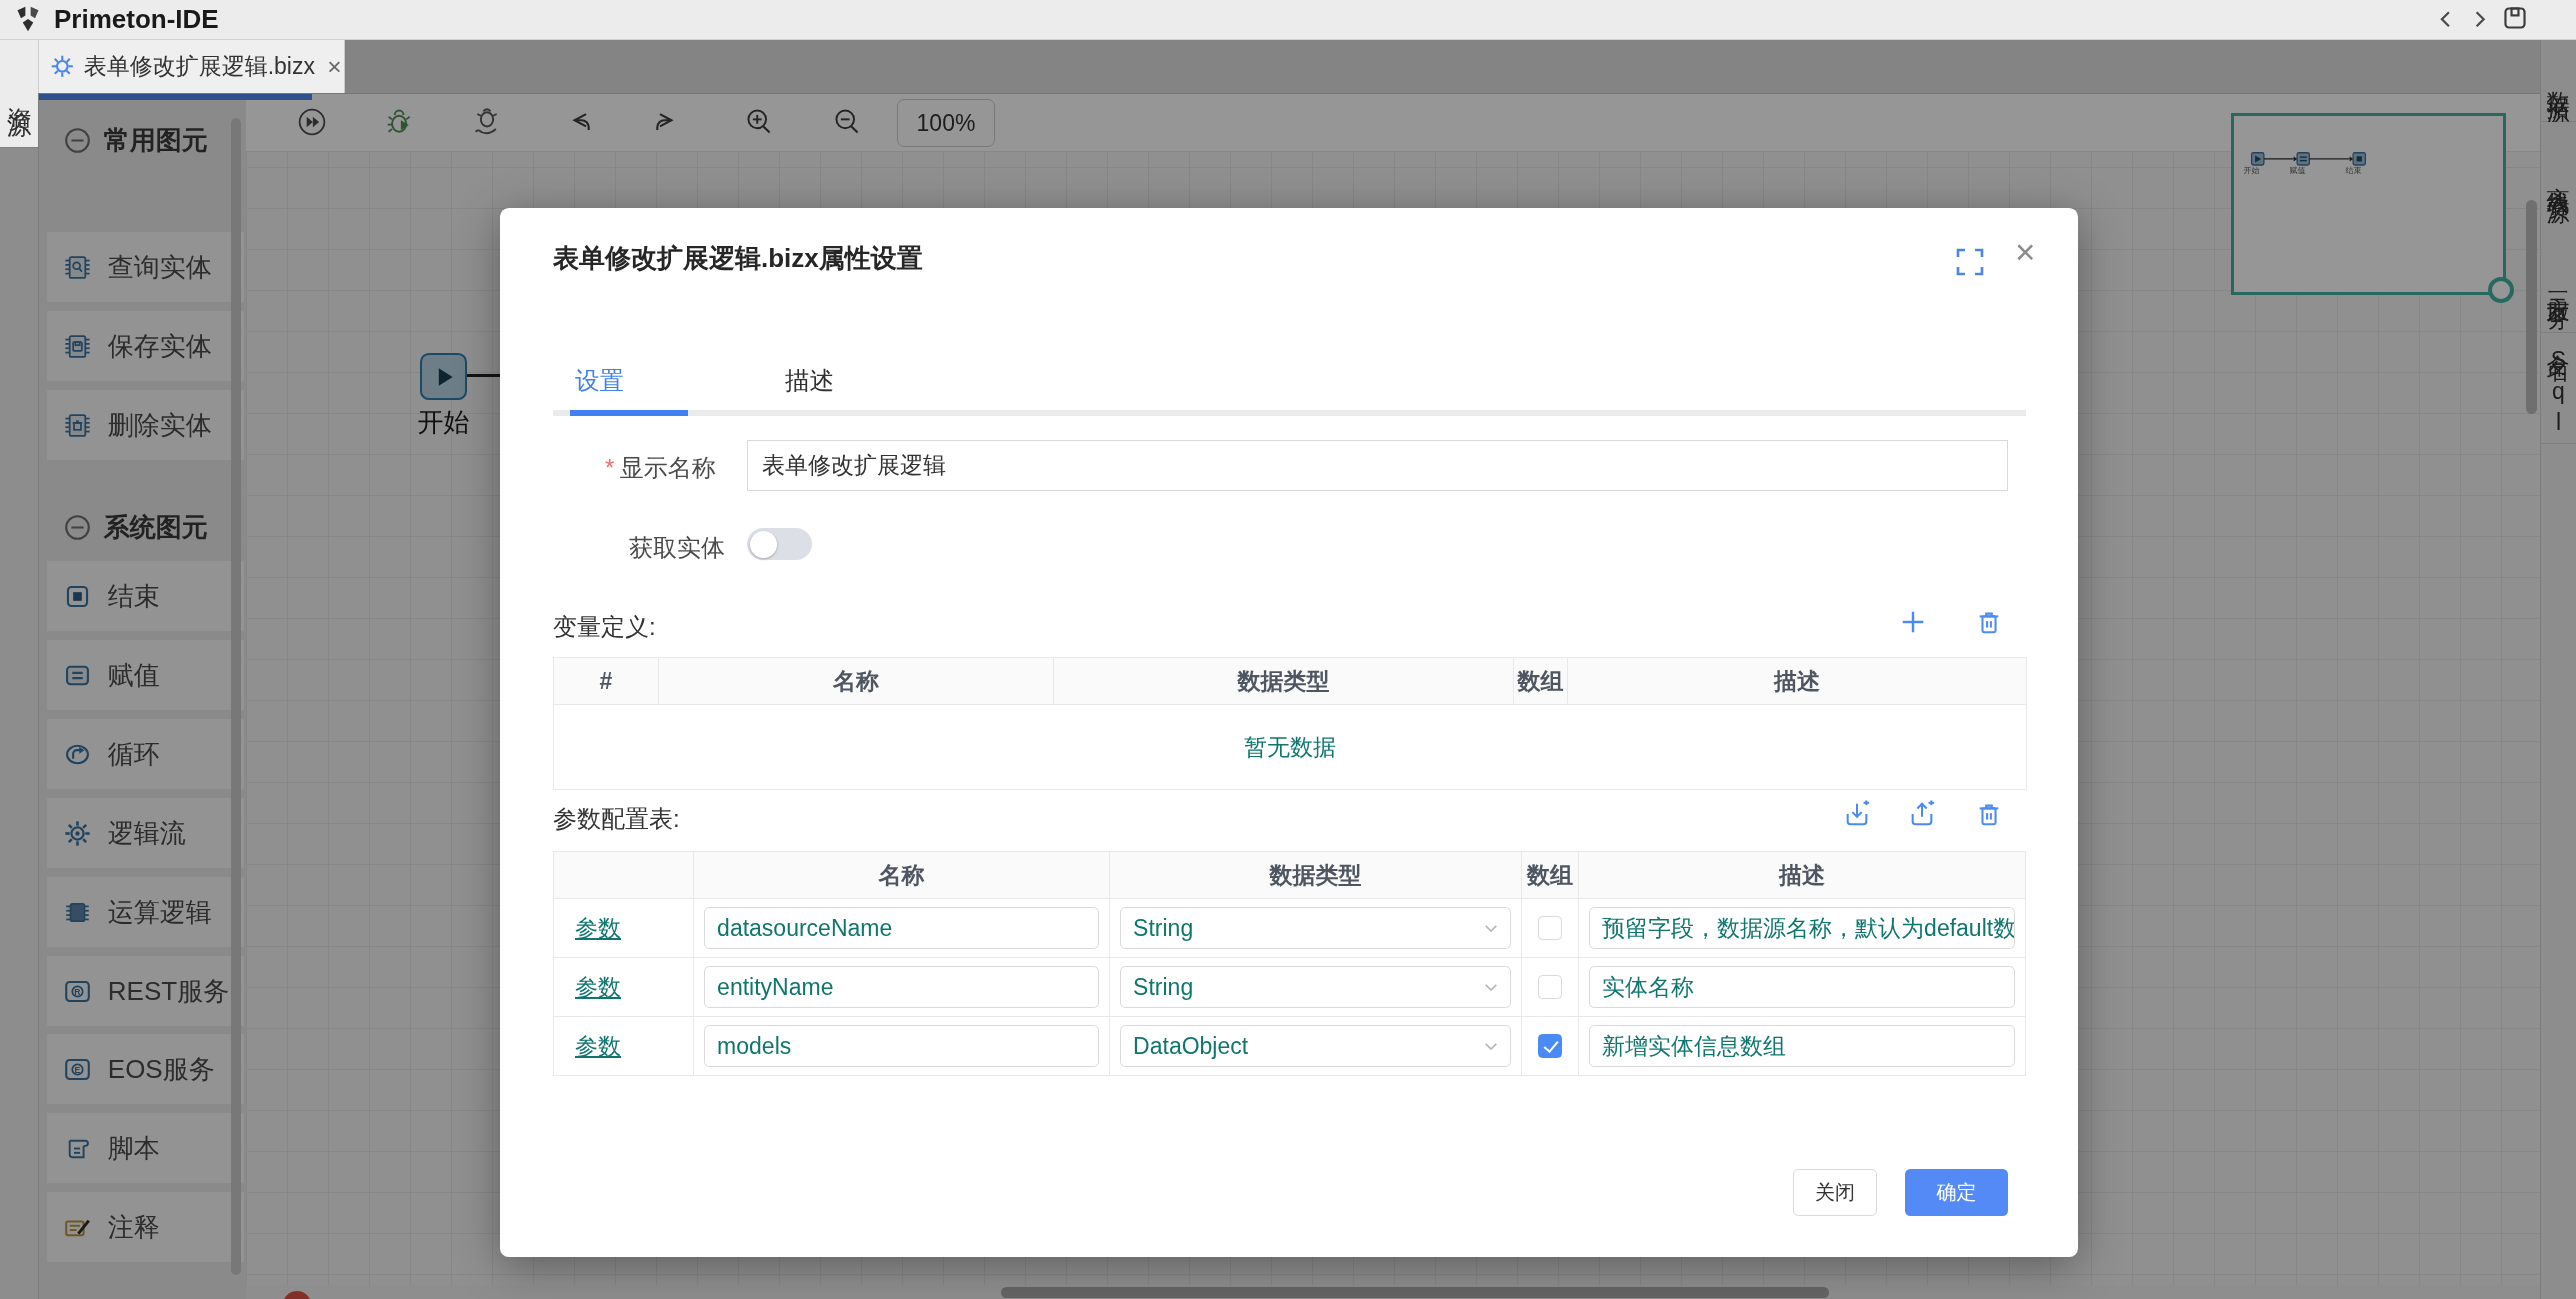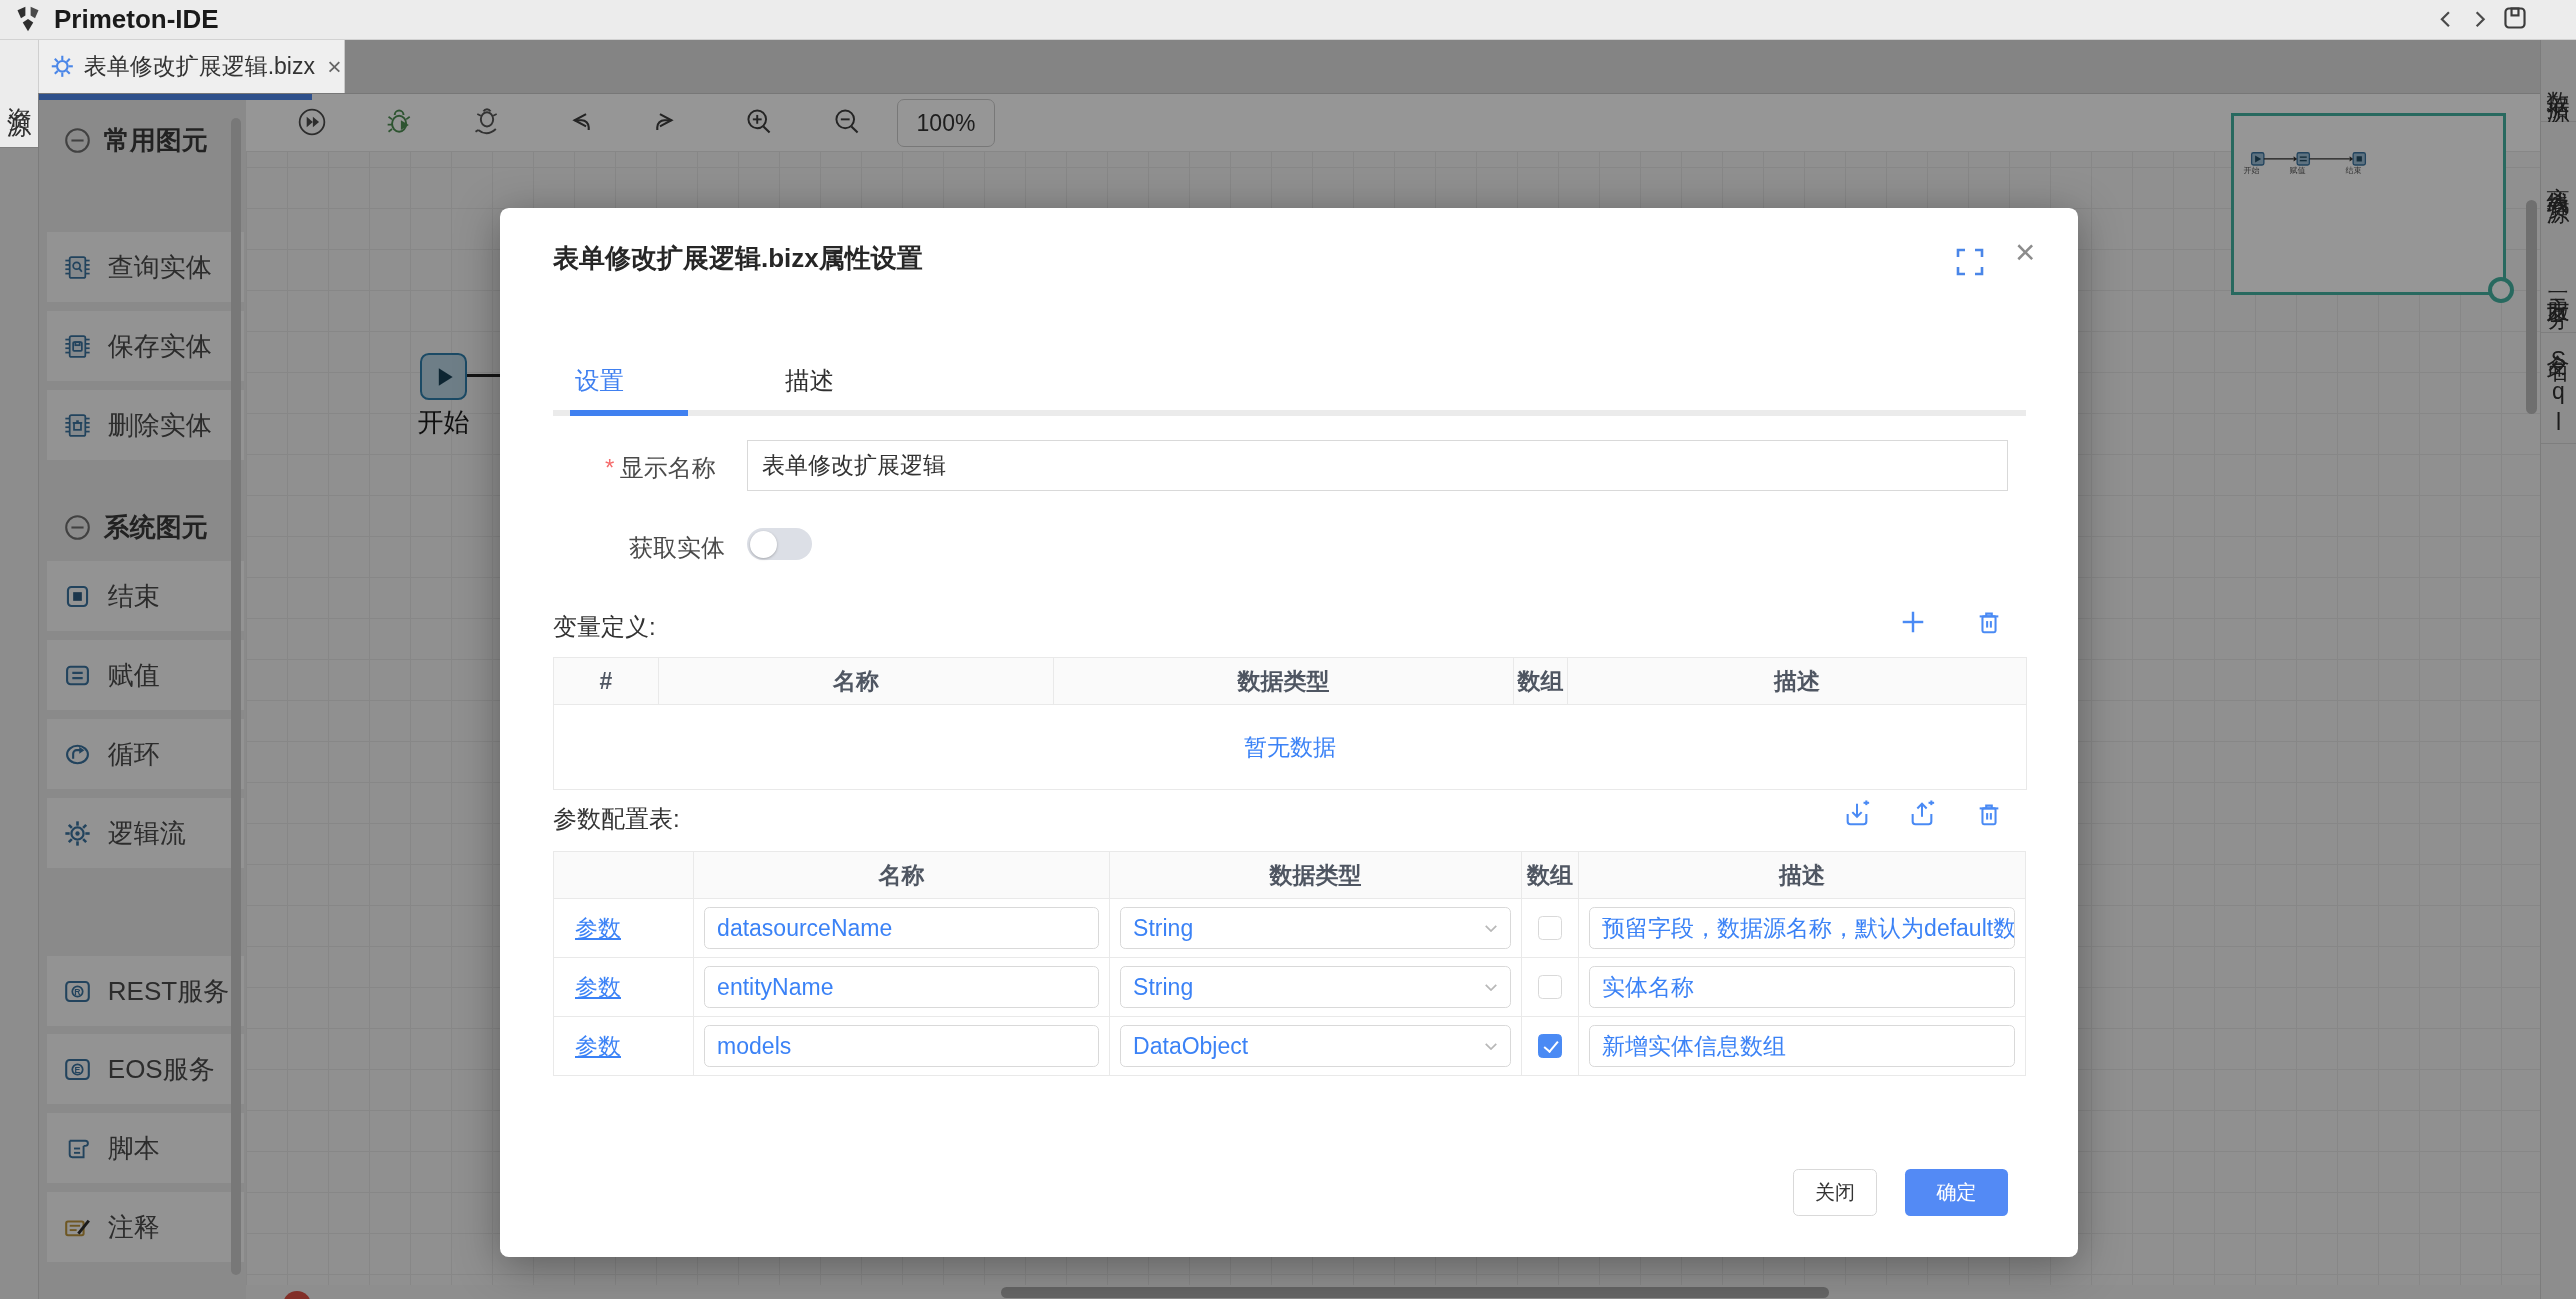--- a/index.html
+++ b/index.html
@@ -78,21 +78,21 @@
   .f-label{font-size:24px;color:#4a4a4a;}
   .star{color:#f56c6c;margin-right:5.3px;font-size:24px;}
   .inp{border:0.9px solid #d9d9d9;border-radius:0;background:#fff;font-size:23px;color:#333;box-sizing:border-box;font-family:"Liberation Sans","DejaVu Sans",sans-serif;padding:0 14px;outline:none;}
   .name-inp{left:247px;top:232px;width:1261px;height:51px;}
   .toggle{left:247px;top:320px;width:65px;height:32px;border-radius:16.7px;background:#dcdfe6;}
   .toggle .knob{position:absolute;left:2.6px;top:2.6px;width:27px;height:27px;border-radius:50%;background:#fff;box-shadow:0 0.9px 2.6px rgba(0,0,0,.25);}
   .sec-label{font-size:24px;color:#333;}
   .i-btn{width:28px;height:28px;}
   table.grid{border-collapse:collapse;table-layout:fixed;width:1473px;}
   table.grid th{background:#fafafa;border:0.9px solid #e9e9e9;font-size:23px;color:#4f5662;font-weight:bold;height:44px;}
-  table.grid td{border:0.9px solid #e9e9e9;font-size:23px;color:#3b82f6;}
+  table.grid td{border:0.9px solid #e9e9e9;font-size:23px;color:#0f766e;}
   .empty-cell{height:82px;text-align:center;color:#999;font-size:23px;}
   .prow td{height:56px;}
   .cell-type{padding-left:21px;color:#555;text-decoration:underline;}
   .cell-inp{width:calc(100% - 17.5px);height:42px;margin:0 8.8px;display:flex;align-items:center;border:0.9px solid #d9d9d9;border-radius:5.3px;box-sizing:border-box;padding:0 12.3px;overflow:hidden;white-space:nowrap;}
   .sel{justify-content:space-between;}
   .sel .chev{flex:none;margin-left:7px;}
   .cb{display:block;margin:0 auto;width:24px;height:24px;border:0.9px solid #d9d9d9;border-radius:4.4px;background:#fff;box-sizing:border-box;position:relative;}
   .cb.on{background:#4a8af4;border-color:#4a8af4;}
   .cb.on::after{content:"";position:absolute;left:8px;top:2.6px;width:6.1px;height:12.3px;border:solid #fff;border-width:0 2.6px 2.6px 0;transform:rotate(40deg);}
   .btn{position:absolute;top:961px;height:47px;border-radius:5.3px;font-size:20px;display:flex;align-items:center;justify-content:center;box-sizing:border-box;}
@@ -269,20 +269,38 @@
             <line x1="19" y1="28" x2="19" y2="33"></line>
             <line x1="5" y1="19" x2="10" y2="19"></line>
             <line x1="28" y1="19" x2="33" y2="19"></line>
             <line x1="9" y1="9" x2="12.5" y2="12.5"></line>
             <line x1="25.5" y1="25.5" x2="29" y2="29"></line>
             <line x1="9" y1="29" x2="12.5" y2="25.5"></line>
             <line x1="25.5" y1="12.5" x2="29" y2="9"></line>
           </g>
         </svg>
       <span class="t">逻辑流</span>
+    </div>
+    <div class="abs tile" style="top:777px;">
+      <svg class="pic" viewBox="0 0 38 38">
+          <g stroke="#39719c" stroke-width="2" fill="none">
+            <rect x="11" y="9" width="16" height="20" rx="2" fill="#5c82a3"></rect>
+            <g>
+              <line x1="6" y1="12" x2="11" y2="12"></line>
+              <line x1="6" y1="17" x2="11" y2="17"></line>
+              <line x1="6" y1="22" x2="11" y2="22"></line>
+              <line x1="6" y1="27" x2="11" y2="27"></line>
+              <line x1="27" y1="12" x2="32" y2="12"></line>
+              <line x1="27" y1="17" x2="32" y2="17"></line>
+              <line x1="27" y1="22" x2="32" y2="22"></line>
+              <line x1="27" y1="27" x2="32" y2="27"></line>
+            </g>
+          </g>
+        </svg>
+      <span class="t">运算逻辑</span>
     </div>
     <div class="abs tile" style="top:856px;">
       <svg class="pic" viewBox="0 0 38 38">
           <rect x="6" y="8" width="26" height="22" rx="4" fill="none" stroke="#39719c" stroke-width="2.4"></rect>
           <circle cx="19" cy="19" r="6" fill="none" stroke="#39719c" stroke-width="2"></circle>
           <text x="19" y="23" text-anchor="middle" font-size="10" font-weight="bold" fill="#39719c">R</text>
         </svg>
       <span class="t">REST服务</span>
     </div>
     <div class="abs tile" style="top:934px;">

